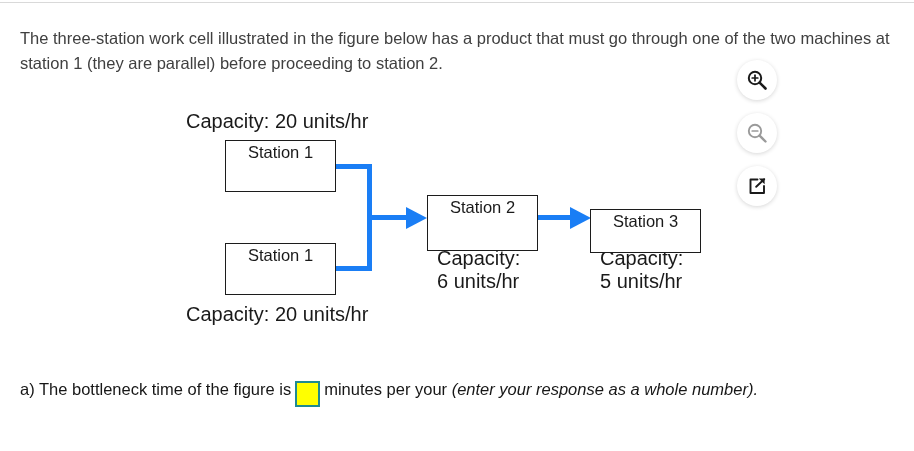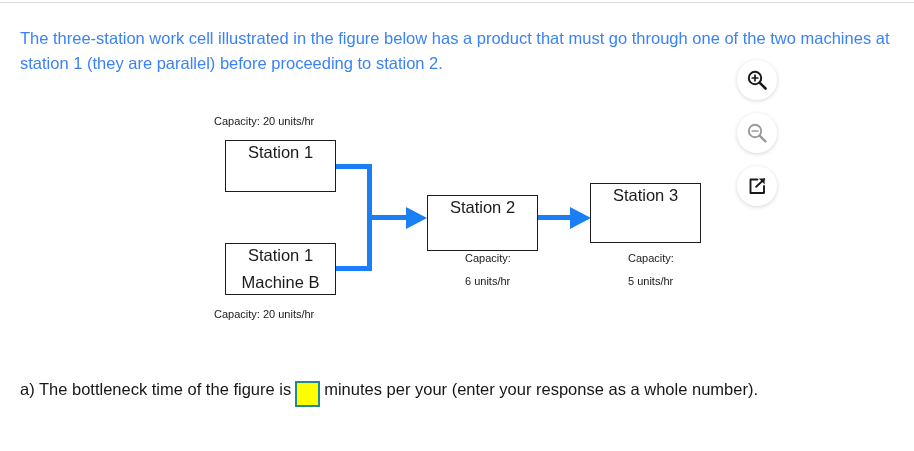--- a/index.html
+++ b/index.html
@@ -27,60 +27,59 @@
   }
 
   
   .prompt {
     position: absolute;
     left: 20px;
     top: 9px;
     width: 878px;
     font-size: 16.5px;
     line-height: 25px;
-    color: #3b82f6;
+    color: #404040;
   }
 
   
   .figure {
     position: absolute;
     left: 0;
     top: 60px;
     width: 914px;
     height: 300px;
   }
 
   .node {
     position: absolute;
     border: 1.6px solid #1c1c1c;
     background: #ffffff;
     box-sizing: border-box;
     display: flex;
     flex-direction: column;
     align-items: center;
-    justify-content: space-between;
+    justify-content: flex-start;
     font-size: 16.5px;
     line-height: 23px;
     color: #1a1a1a;
     z-index: 3;
   }
 
   #node-m-a  { left: 225px; top: 80px;  width: 111px; height: 52px; }
   #node-m-b  { left: 225px; top: 183px; width: 111px; height: 52px; }
   #node-st-2 { left: 427px; top: 135px; width: 111px; height: 56px; }
-  #node-st-3 { left: 590px; top: 123px; width: 111px; height: 60px; }
+  #node-st-3 { left: 590px; top: 149px; width: 111px; height: 44px; }
 
   .cap-label {
     position: absolute;
-    font-size: 11px;
+    font-size: 20px;
     line-height: 23px;
     color: #1a1a1a;
     white-space: pre-line;
     z-index: 2;
-    margin-left: 28px;
   }
   #cap-a { left: 186px; top: 50px;  }
   #cap-b { left: 186px; top: 243px; }
   #cap-2 { left: 437px; top: 187px; }
   #cap-3 { left: 600px; top: 187px; }
 
   
   .wire {
     position: absolute;
     background: #1a7ef5;
@@ -128,21 +127,21 @@
   
   .answer {
     position: absolute;
     left: 20px;
     top: 376px;
     width: 878px;
     font-size: 16.5px;
     line-height: 27px;
     color: #171717;
   }
-  .answer .ital { }
+  .answer .ital { font-style: italic; }
 
   .answer-box {
     display: inline-block;
     vertical-align: -4px;
     width: 25px;
     height: 26px;
     background: #ffff00;
     border: 2px solid #1f8a91;
     box-sizing: border-box;
     margin: 0 4px;
@@ -176,21 +175,20 @@
   <div class="wire" id="wire-2-3"></div>
   <div class="arrowhead" id="head-to-2"></div>
   <div class="arrowhead" id="head-2-3"></div>
 
   <div class="node" id="node-m-a">
     <span>Station 1</span>
   </div>
 
   <div class="node" id="node-m-b">
     <span>Station 1</span>
-    <span>Machine B</span>
   </div>
 
   <div class="node" id="node-st-2">
     <span>Station 2</span>
   </div>
 
   <div class="node" id="node-st-3">
     <span>Station 3</span>
   </div>
 </div>

